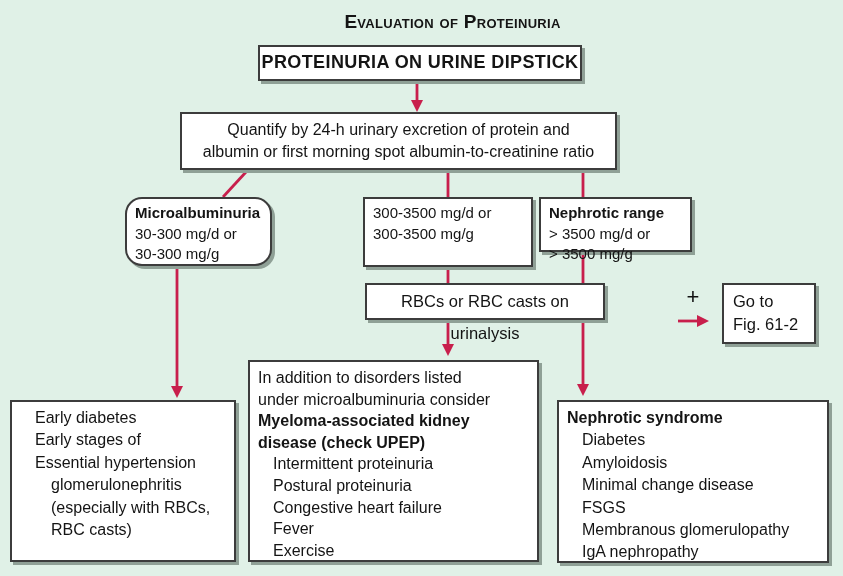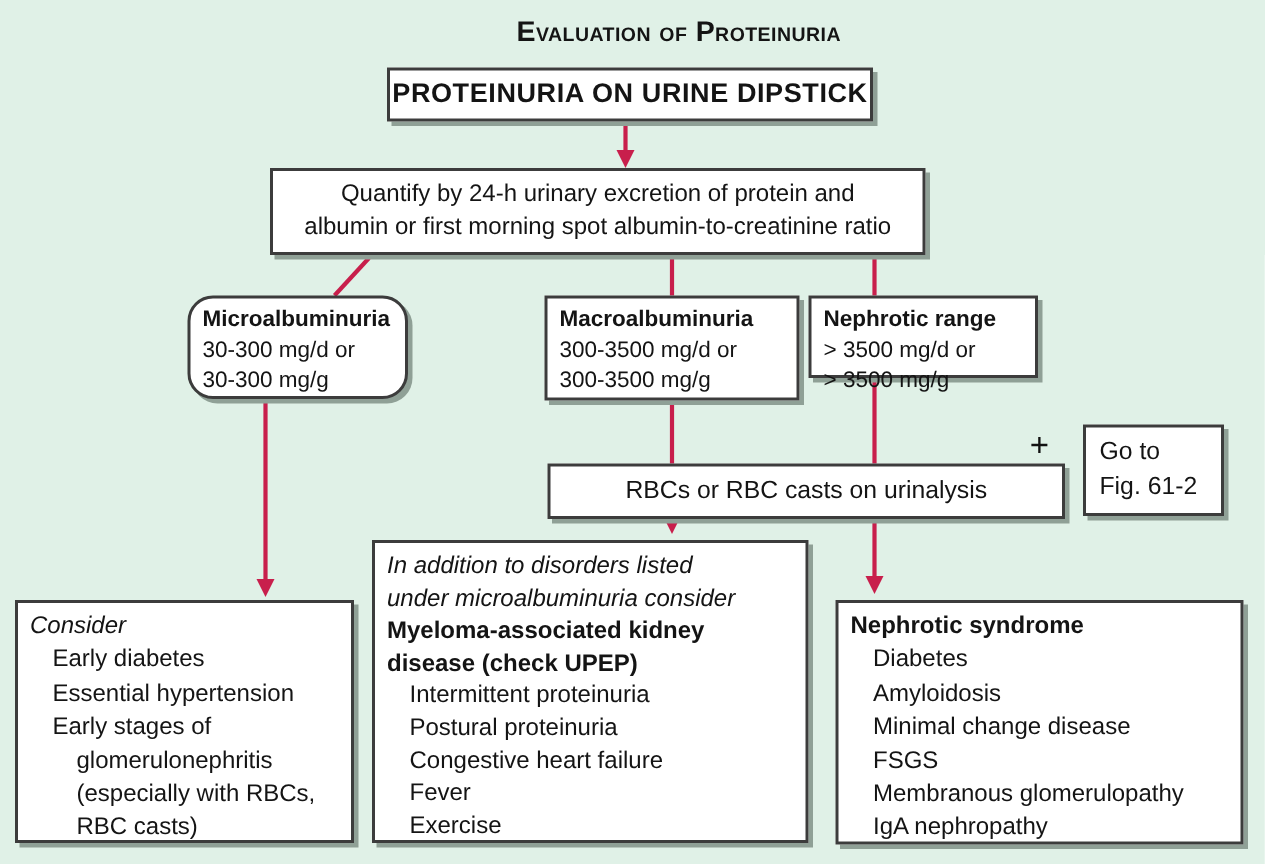--- a/index.html
+++ b/index.html
@@ -29,29 +29,29 @@
     font-weight:bold;font-variant:small-caps;font-size:19px;letter-spacing:.3px;margin-left:31px;
   }
   .dipstick{left:258px;top:45px;width:324px;height:36px;text-align:center;
     font-weight:bold;font-size:18px;letter-spacing:.4px;line-height:31px;}
   .quantify{left:180px;top:112px;width:437px;height:58px;text-align:center;padding-top:5px;}
   .cat{padding:4px 8px;font-size:15px;line-height:20.5px;}
   .cat .box-head{font-weight:bold;}
   .micro{left:125px;top:197px;width:147px;height:69px;border-radius:17px;}
   .macro{left:363px;top:197px;width:170px;height:70px;}
   .range{left:539px;top:197px;width:153px;height:55px;}
-  .rbc{left:365px;top:309px;width:345px;height:37px;text-align:center;font-size:16.5px;line-height:32px;}
+  .rbc{left:365px;top:283px;width:240px;height:37px;text-align:center;font-size:16.5px;line-height:32px;}
   .goto{left:722px;top:283px;width:94px;height:61px;padding:5px 9px;font-size:16.5px;line-height:23px;}
   .plus{position:absolute;left:682px;top:284px;width:22px;text-align:center;z-index:2;
     font-size:22px;font-weight:500;color:#111;}
   .listbox{padding:5px 8px;}
   .consider{left:10px;top:400px;width:226px;height:162px;line-height:22.4px;}
   .myeloma{left:248px;top:360px;width:291px;height:202px;line-height:21.6px;}
   .nsynd{left:557px;top:400px;width:272px;height:163px;line-height:22.4px;}
-  .it{font-style:italic;}
+  .it{}
   .b{font-weight:bold;}
   .i1{padding-left:15px;}
   .i2{padding-left:31px;}
 </style>
 </head>
 <body>
 
 <div class="canvas">
 
   <svg class="connectors" viewBox="0 0 843 576">
@@ -77,45 +77,43 @@
     <div>albumin or first morning spot albumin-to-creatinine ratio</div>
   </div>
 
   <div class="box cat micro">
     <div class="box-head">Microalbuminuria</div>
     <div>30-300 mg/d or</div>
     <div>30-300 mg/g</div>
   </div>
 
   <div class="box cat macro">
-    <div class="box-head">Macroalbuminuria</div>
     <div>300-3500 mg/d or</div>
     <div>300-3500 mg/g</div>
   </div>
 
   <div class="box cat range">
     <div class="box-head">Nephrotic range</div>
     <div>&gt; 3500 mg/d or</div>
     <div>&gt; 3500 mg/g</div>
   </div>
 
   <div class="box rbc">RBCs or RBC casts on urinalysis</div>
 
   <div class="plus">+</div>
 
   <div class="box goto">
     <div>Go to</div>
     <div>Fig. 61-2</div>
   </div>
 
   <div class="box listbox consider">
-    <div class="it">Consider</div>
     <div class="i1">Early diabetes</div>
+    <div class="i1">Early stages of</div>
     <div class="i1">Essential hypertension</div>
-    <div class="i1">Early stages of</div>
     <div class="i2">glomerulonephritis</div>
     <div class="i2">(especially with RBCs,</div>
     <div class="i2">RBC casts)</div>
   </div>
 
   <div class="box listbox myeloma">
     <div class="it">In addition to disorders listed</div>
     <div class="it">under microalbuminuria consider</div>
     <div class="b">Myeloma-associated kidney</div>
     <div class="b">disease (check UPEP)</div>

